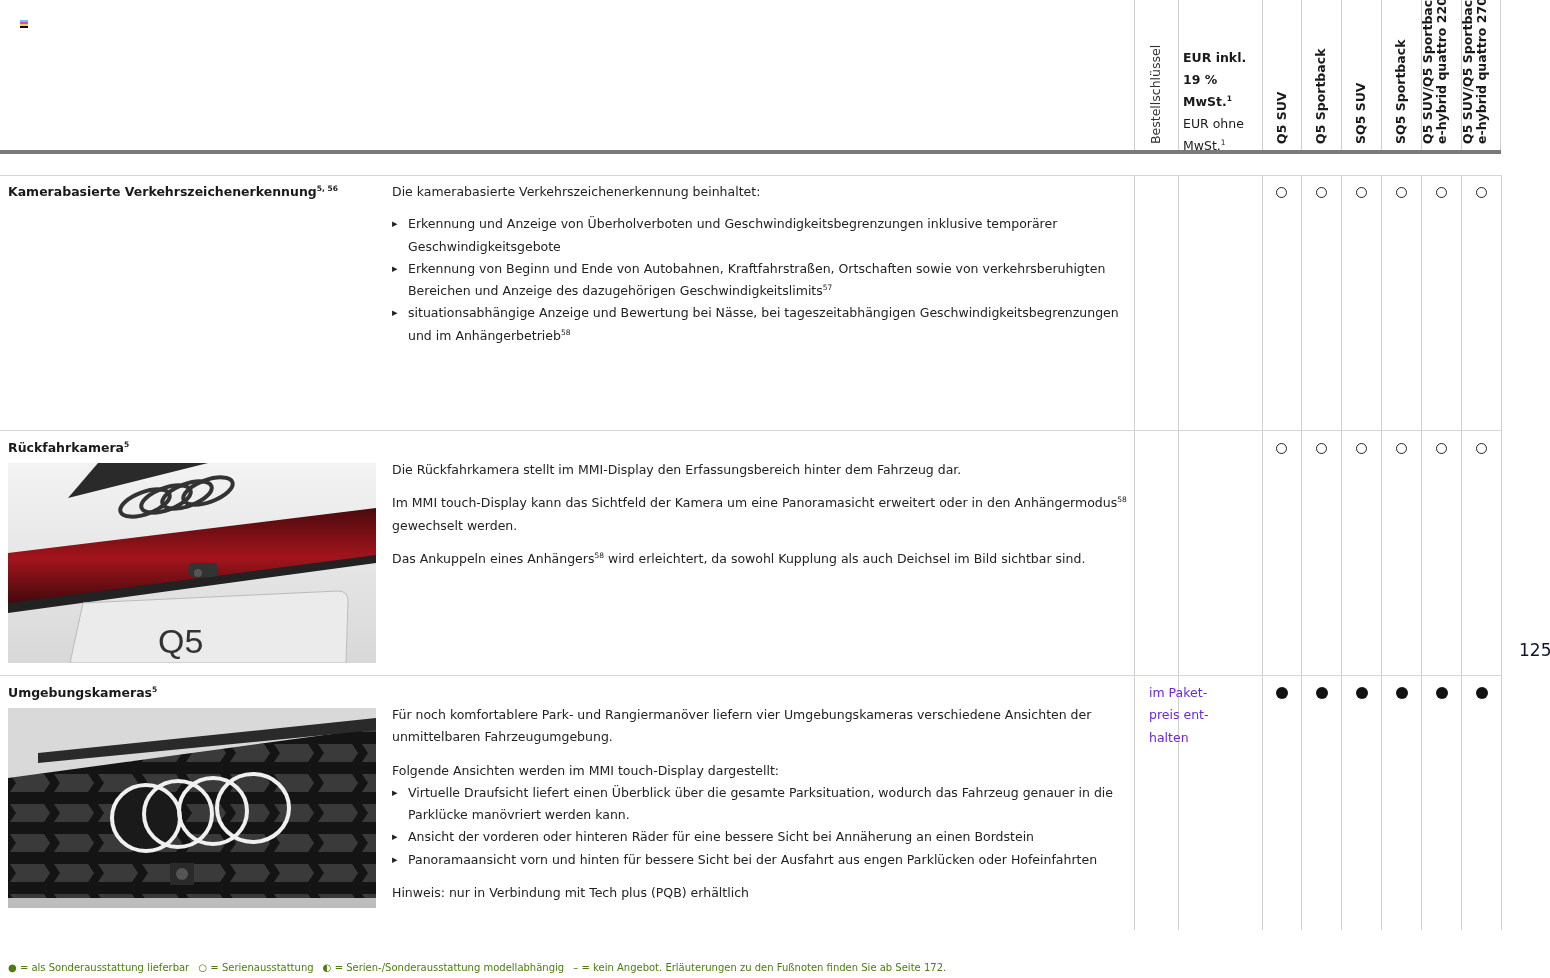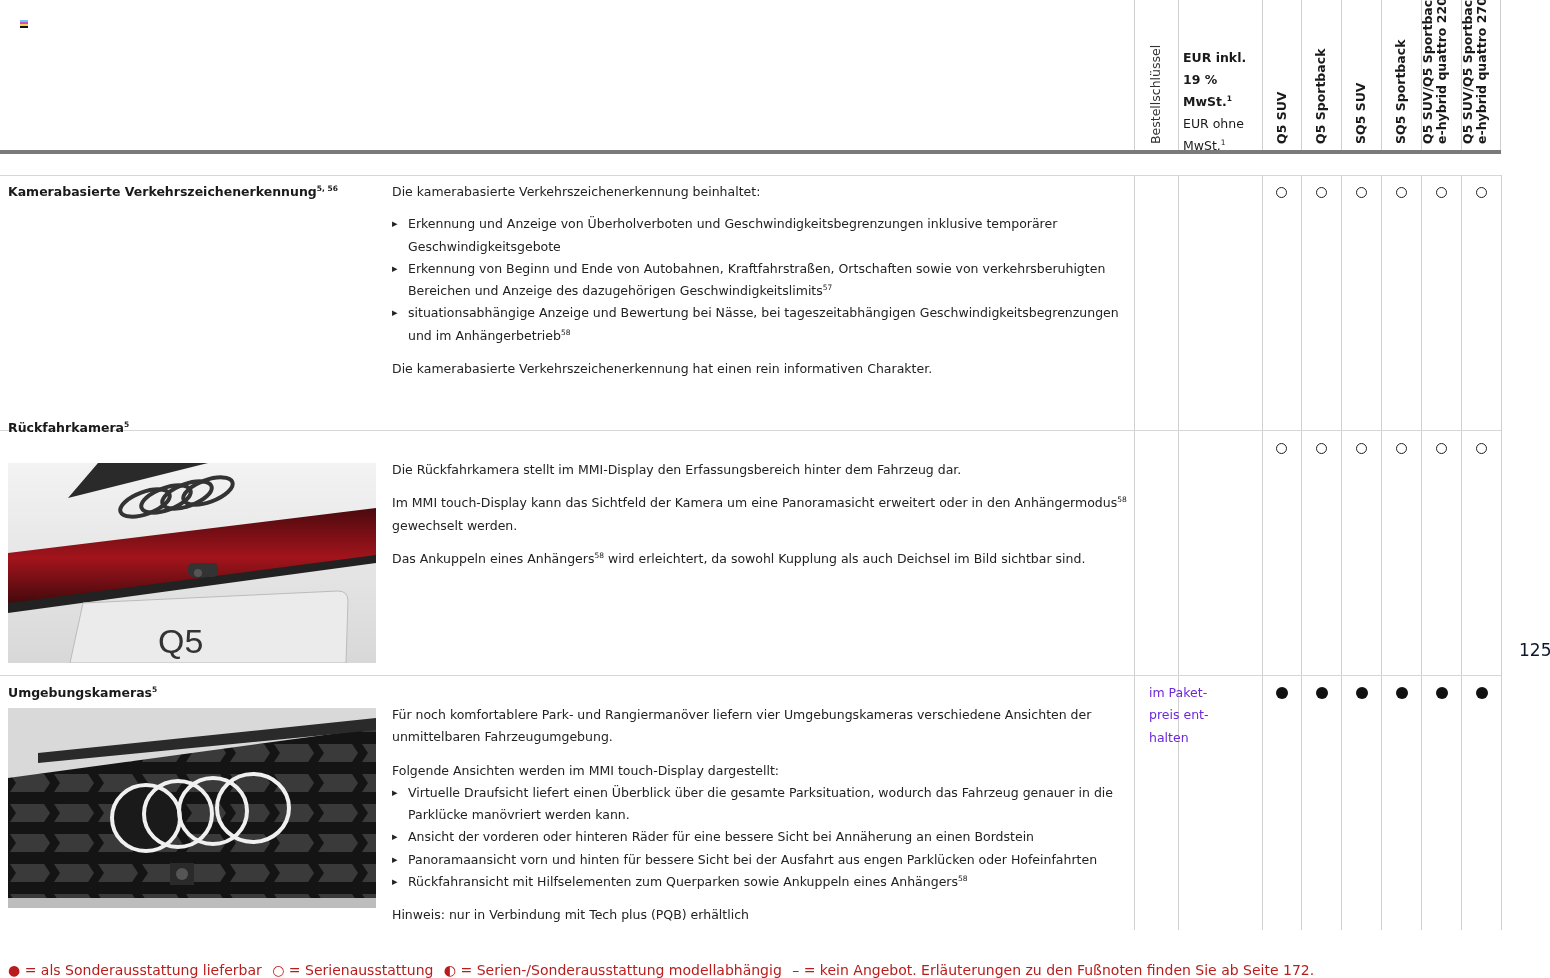--- a/index.html
+++ b/index.html
@@ -29,21 +29,21 @@
   .desc li::before { content: "▸"; position: absolute; left: 0; top: 0; font-size: 11px; color: #222; }
   .cell-text { position: absolute; left: 1149px; width: 70px; font-size: 12.5px; line-height: 22.3px; color: #6d28d9; }
   .mark { position: absolute; width: 12px; height: 12px; border-radius: 50%; }
   .mark.open { border: 1.3px solid #222; width: 11px; height: 11px; }
   .mark.filled { background: #111; }
 
   .photo { position: absolute; left: 8px; width: 368px; height: 200px; overflow: hidden; }
 
   .page-num { position: absolute; left: 1519px; top: 640px; font-size: 17px; color: #0f172a; }
 
-  .legend { position: absolute; left: 8px; top: 962px; font-size: 14px; color: #b91c1c; white-space: nowrap; }
+  .legend { position: absolute; left: 8px; top: 962px; font-size: 10px; color: #4d7c0f; white-space: nowrap; }
   .legend span { margin-right: 6px; }
 </style>
 </head>
 <body>
 
 <div class="color-mark">
   <span style="background:#6ec6f0"></span>
   <span style="background:#d14bd0"></span>
   <span style="background:#f3d34a"></span>
   <span style="background:#111"></span>
@@ -96,31 +96,30 @@
 
 <div class="row" style="top:175px;height:255px"></div>
 <div class="title" style="top:184px"><span>Kamerabasierte Verkehrszeichenerkennung</span><sup>5, 56</sup></div>
 <div class="desc" style="top:181px">
   <p style="margin-bottom:10px">Die kamerabasierte Verkehrszeichenerkennung beinhaltet:</p>
   <ul>
     <li><span>Erkennung und Anzeige von Überholverboten und Geschwindigkeitsbegrenzungen inklusive temporärer Geschwindig­keitsgebote</span></li>
     <li><span>Erkennung von Beginn und Ende von Autobahnen, Kraftfahrstraßen, Ortschaften sowie von verkehrsberuhigten Berei­chen und Anzeige des dazugehörigen Geschwindigkeitslimits</span><sup>57</sup></li>
     <li><span>situationsabhängige Anzeige und Bewertung bei Nässe, bei tageszeitabhängigen Geschwindigkeitsbegrenzungen und im Anhängerbetrieb</span><sup>58</sup></li>
   </ul>
-  <p>Die kamerabasierte Verkehrszeichenerkennung hat einen rein informativen Charakter.</p>
 </div>
 <div class="mark open" style="left:1276px;top:187px"></div>
 <div class="mark open" style="left:1316px;top:187px"></div>
 <div class="mark open" style="left:1356px;top:187px"></div>
 <div class="mark open" style="left:1396px;top:187px"></div>
 <div class="mark open" style="left:1436px;top:187px"></div>
 <div class="mark open" style="left:1476px;top:187px"></div>
 
 <div class="row" style="top:430px;height:245px"></div>
-<div class="title" style="top:420px"><span>Rückfahrkamera</span><sup>5</sup></div>
+<div class="title" style="top:440px"><span>Rückfahrkamera</span><sup>5</sup></div>
 <div class="photo" style="top:463px">
   <svg width="368" height="200" viewBox="0 0 368 200">
     <defs>
       <linearGradient id="bodyg" x1="0" y1="0" x2="0" y2="1">
         <stop offset="0" stop-color="#f3f3f3"></stop>
           <stop offset="1" stop-color="#d8d8d8"></stop>
       </linearGradient>
       <linearGradient id="redg" x1="0" y1="0" x2="0" y2="1">
         <stop offset="0" stop-color="#4a0a0e"></stop>
           <stop offset="0.5" stop-color="#a3141c"></stop>
@@ -179,21 +178,20 @@
     <rect x="0" y="190" width="368" height="10" fill="#bdbdbd"></rect>
   </svg>
 </div>
 <div class="desc" style="top:704px">
   <p>Für noch komfortablere Park- und Rangiermanöver liefern vier Umgebungskameras verschiedene Ansichten der unmittel­baren Fahrzeugumgebung.</p>
   <p style="margin-bottom:0">Folgende Ansichten werden im MMI touch-Display dargestellt:</p>
   <ul>
     <li><span>Virtuelle Draufsicht liefert einen Überblick über die gesamte Parksituation, wodurch das Fahrzeug genauer in die Park­lücke manövriert werden kann.</span></li>
     <li><span>Ansicht der vorderen oder hinteren Räder für eine bessere Sicht bei Annäherung an einen Bordstein</span></li>
     <li><span>Panoramaansicht vorn und hinten für bessere Sicht bei der Ausfahrt aus engen Parklücken oder Hofeinfahrten</span></li>
-    <li><span>Rückfahransicht mit Hilfselementen zum Querparken sowie Ankuppeln eines Anhängers</span><sup>58</sup></li>
   </ul>
   <p>Hinweis: nur in Verbindung mit Tech plus (PQB) erhältlich</p>
 </div>
 <div class="cell-text" style="top:682px">
   <div>im Paket-</div>
   <div>preis ent-</div>
   <div>halten</div>
 </div>
 <div class="mark filled" style="left:1276px;top:687px"></div>
 <div class="mark filled" style="left:1316px;top:687px"></div>

